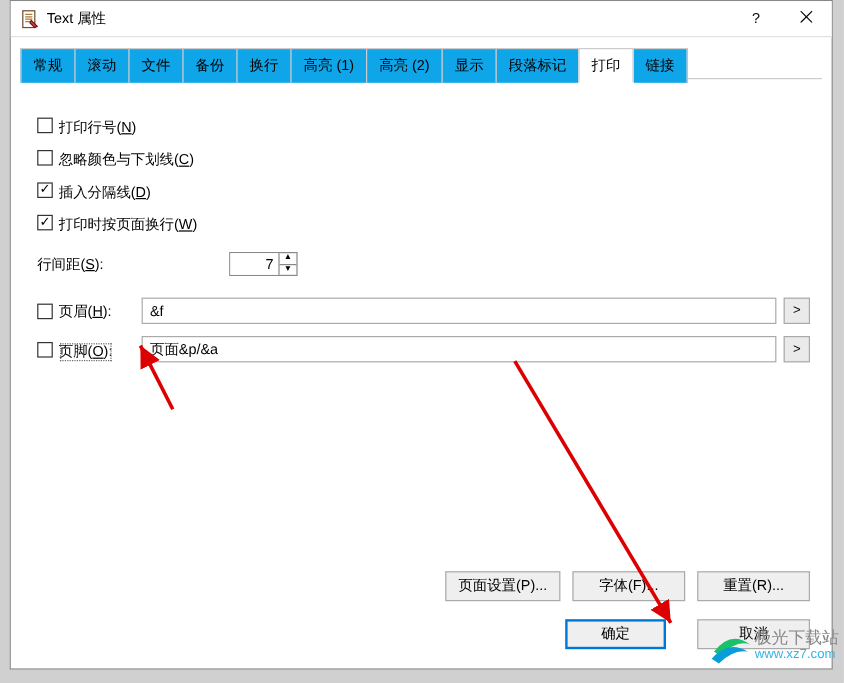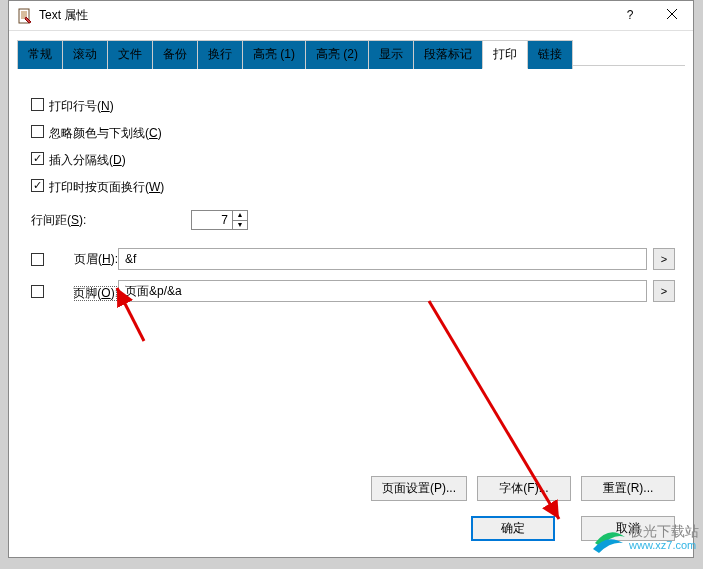--- a/index.html
+++ b/index.html
@@ -30,40 +30,40 @@
     display: flex; position: relative;
   }
   .tab {
     padding: 5px 10px; border: 1px solid #ccc; border-bottom: none;
     background: #fff; margin-right: -1px; cursor: pointer; position: relative;
     top: 1px;
   }
   .tab.active {
     background: #fff; border-bottom: 1px solid #fff; z-index: 2; top: 1px;
   }
-  .tab:not(.active) { background: #0369a1; }
+  .tab:not(.active) { background: #0ea5e9; }
   .tab-underline {
     position: absolute; left: 0; right: 0; top: 26px; height: 1px; background: #ccc;
   }
   .content {
     padding: 30px 18px 10px 22px;
   }
   .chk-row { display: flex; margin-bottom: 10px; }
   .chk { width: 13px; height: 13px; border: 1px solid #333; display: inline-flex; align-items: center; justify-content: center; margin-right: 5px; background: #fff; cursor: pointer; }
   .chk.checked::after { content: "✓"; font-size: 11px; line-height: 11px; color: #000; }
   .ul-letter { text-decoration: underline; }
   .spacing-row { display: flex; align-items: center; margin: 14px 0 18px 0; }
   .spacing-row .lbl { width: 160px; }
   .spin { display: flex; align-items: stretch; border: 1px solid #888; height: 20px; }
   .spin input { width: 40px; border: none; padding: 0 4px; text-align: right; outline: none; }
   .spin .updown { width: 15px; border-left: 1px solid #888; display: flex; flex-direction: column; }
   .spin .updown div { flex: 1; font-size: 7px; text-align: center; cursor: pointer; line-height: 8px; }
   .spin .updown div:first-child { border-bottom: 1px solid #888; }
   .hf-row { display: flex; align-items: center; margin-bottom: 10px; }
-  .hf-row .chk-lbl { width: 87px; display: flex; align-items: center; justify-content: space-between; }
+  .hf-row .chk-lbl { width: 87px; display: flex; align-items: center; }
   .hf-row input.text {
     flex: 1; height: 22px; border: 1px solid #aaa; padding: 0 6px; outline: none;
     background: #fff;
   }
   .hf-row .go-btn {
     width: 22px; height: 22px; border: 1px solid #aaa; margin-left: 6px;
     background: #eaeaea; cursor: pointer; text-align: center; line-height: 20px; font-size: 11px;
   }
   .footer-ox { position: relative; top: 2px; }
   .btnbar {

